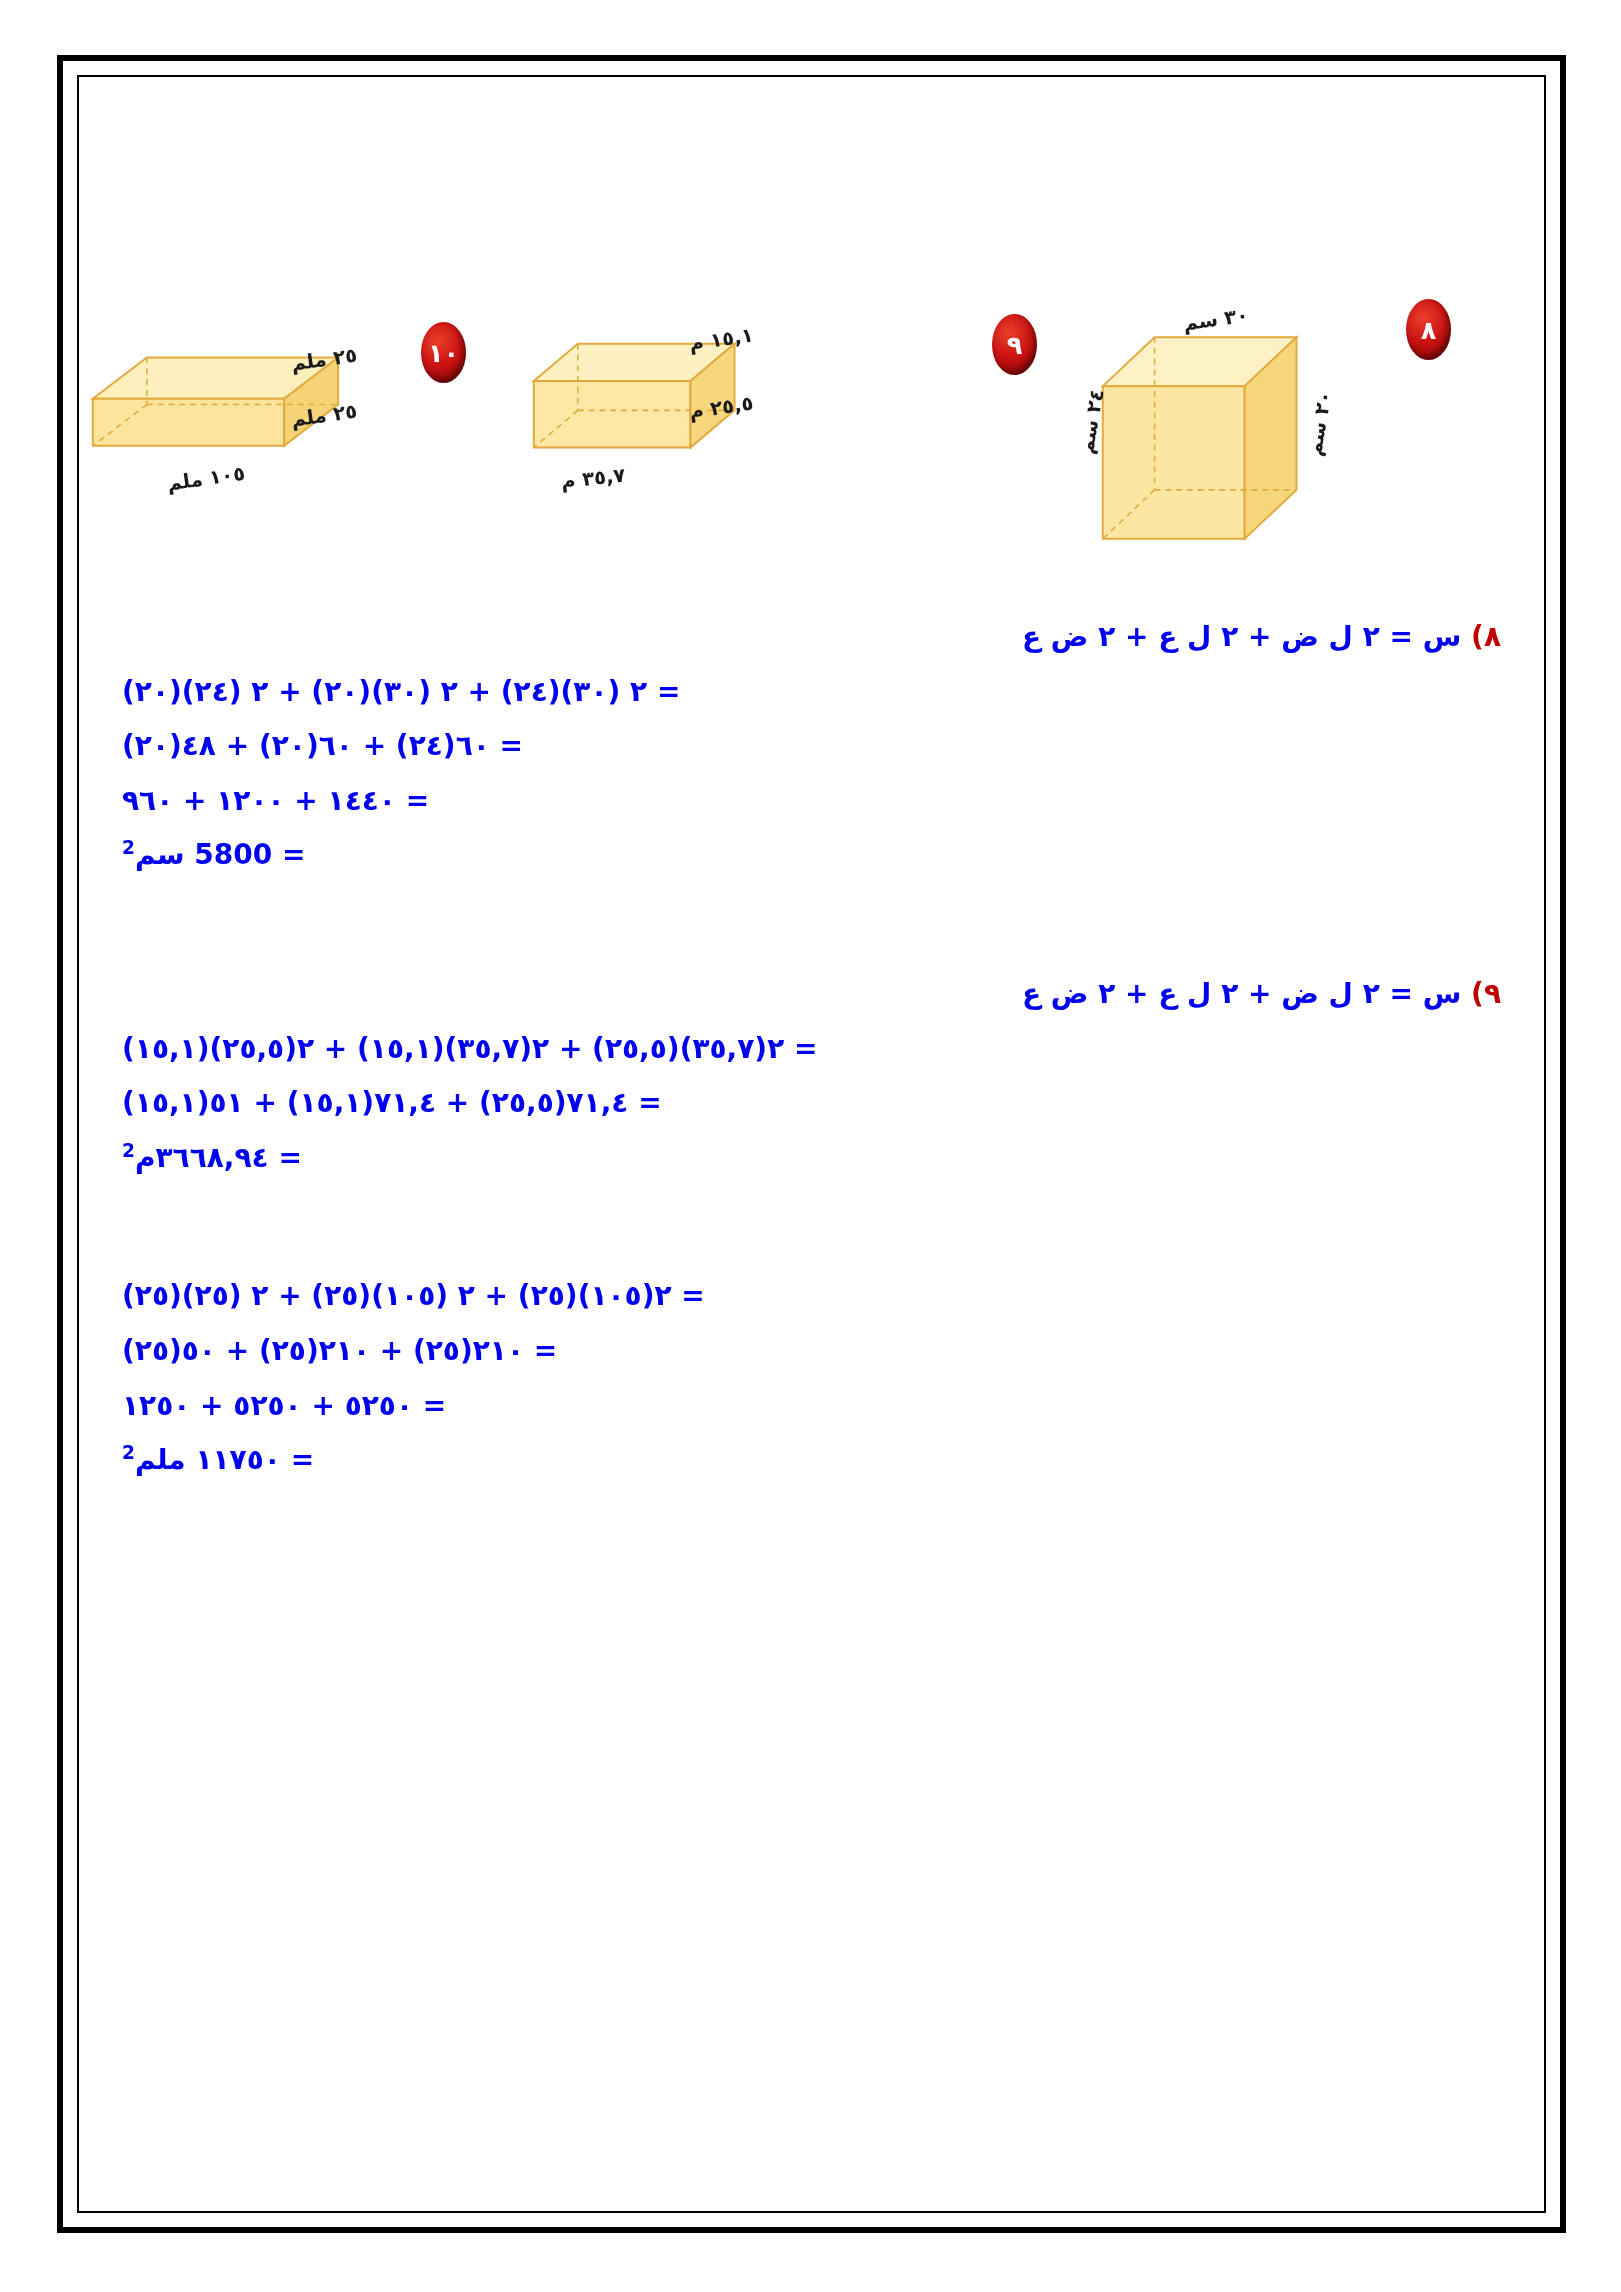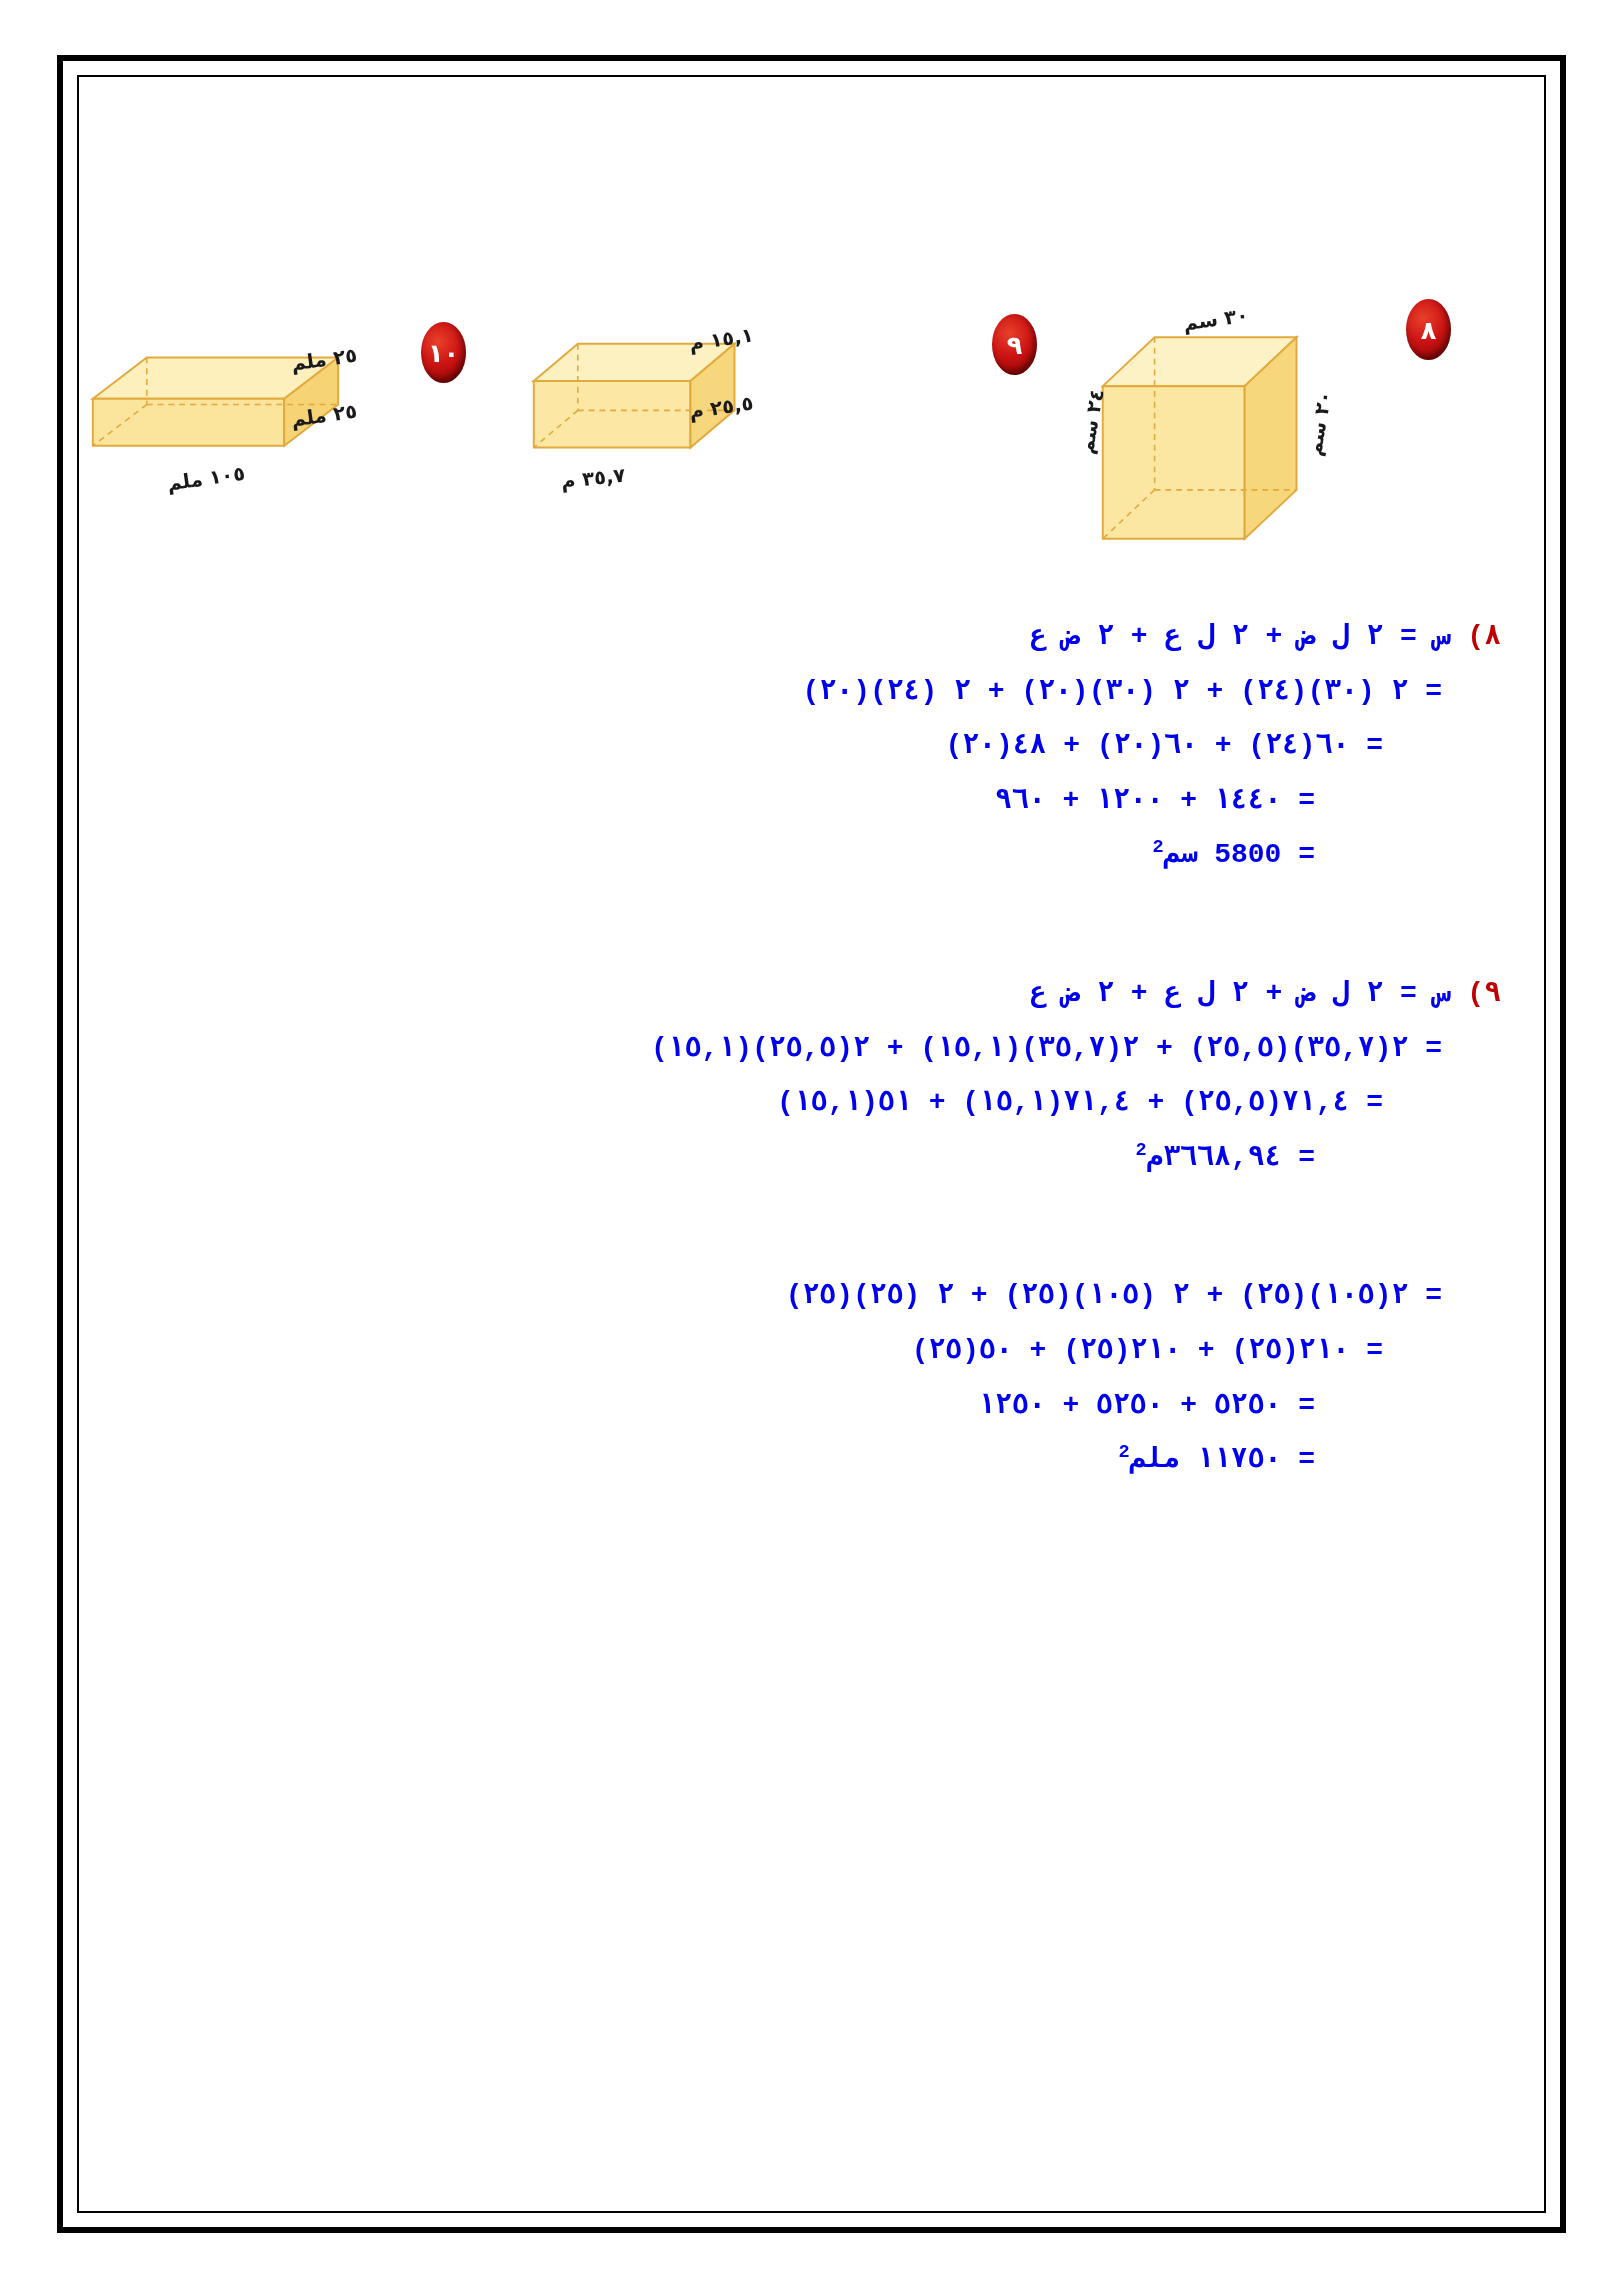--- a/index.html
+++ b/index.html
@@ -72,33 +72,32 @@
     white-space: nowrap;
     font-family: "DejaVu Sans", sans-serif;
   }
 
   
   .solutions {
     position: absolute;
     top: 549px;
     right: 59px;
     left: 59px;
-    font-family: Liberation Mono, monospace;
   }
   .solution {
     margin-bottom: 84px;
     text-align: right;
   }
   .sol-line {
     color: #0000ee;
     font-weight: bold;
     font-size: 28px;
     line-height: 1.95;
     direction: rtl;
-    text-align: right;
+    text-align: left;
     padding-right: 0;
     white-space: nowrap;
   }
   .sol-line.first {
     text-align: right;
   }
   .sol-line .qnum {
     color: #c00000;
     font-weight: bold;
   }

